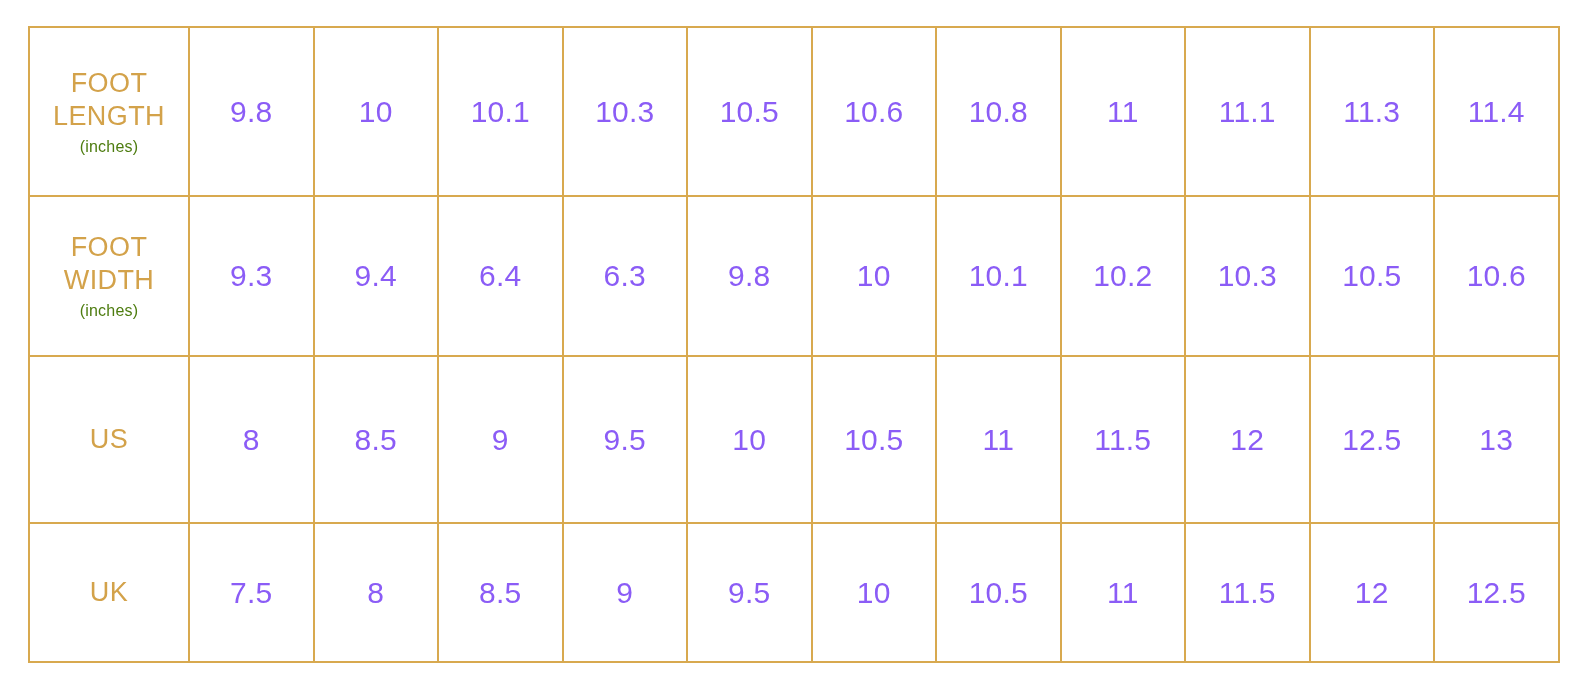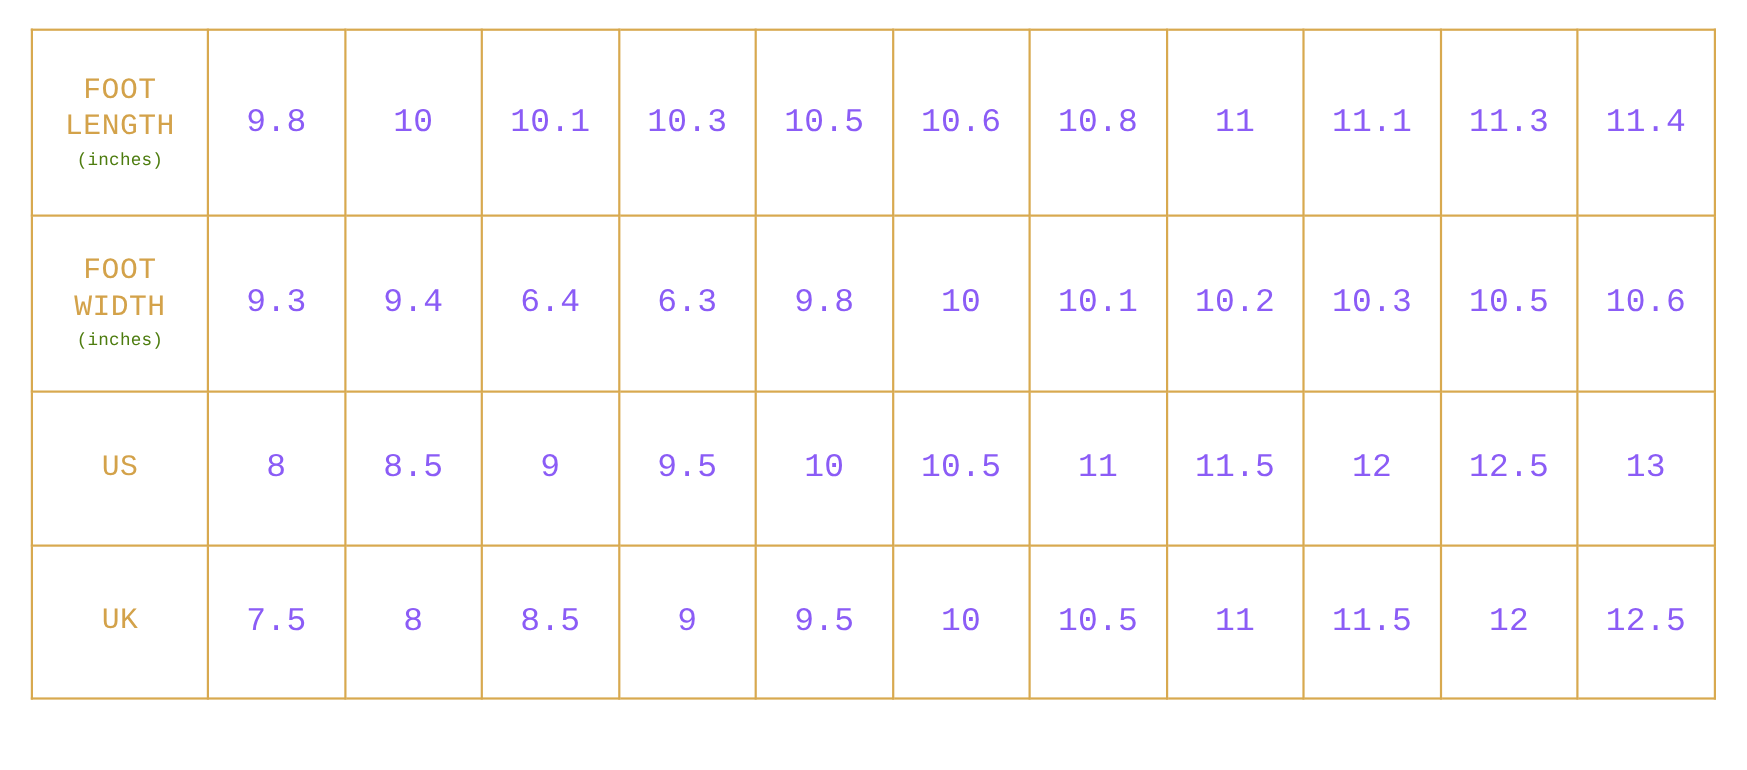--- a/index.html
+++ b/index.html
@@ -14,21 +14,20 @@
     font-family: "Liberation Sans", sans-serif;
     overflow: hidden;
   }
 
   .chart-wrap {
     position: absolute;
     left: 28px;
     top: 26px;
     width: 1530px;
     height: 608px;
-    font-family: Liberation Mono, monospace;
   }
 
   table.size-chart {
     border-collapse: collapse;
     table-layout: fixed;
     width: 1530px;
     height: 608px;
     background: #ffffff;
   }
 
@@ -61,21 +60,21 @@
   .cell-value {
     color: #8b5cf6;
     font-size: 30px;
     font-weight: 300;
     letter-spacing: 0.2px;
   }
 
   
   tr.row-foot-length { height: 169px; }
   tr.row-foot-width  { height: 160px; margin-left: 34px; }
-  tr.row-us          { height: 140px; }
+  tr.row-us          { height: 167px; }
   tr.row-uk          { height: 139px; }
 </style>
 </head>
 <body>
 
 <div class="chart-wrap">
   <table class="size-chart">
     <colgroup>
       <col class="label-col">
       <col class="data-col">

